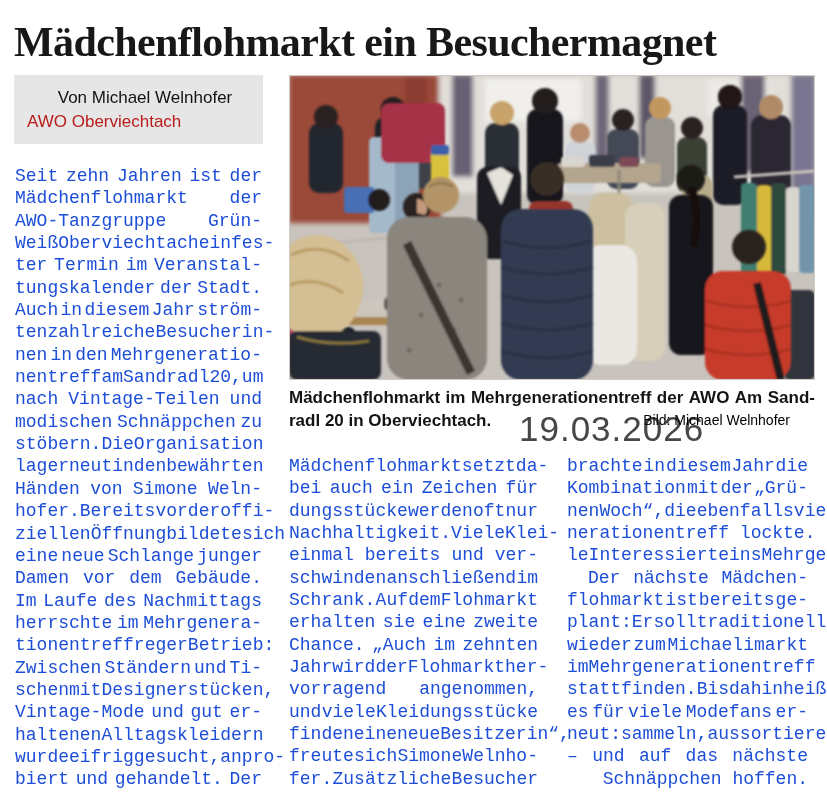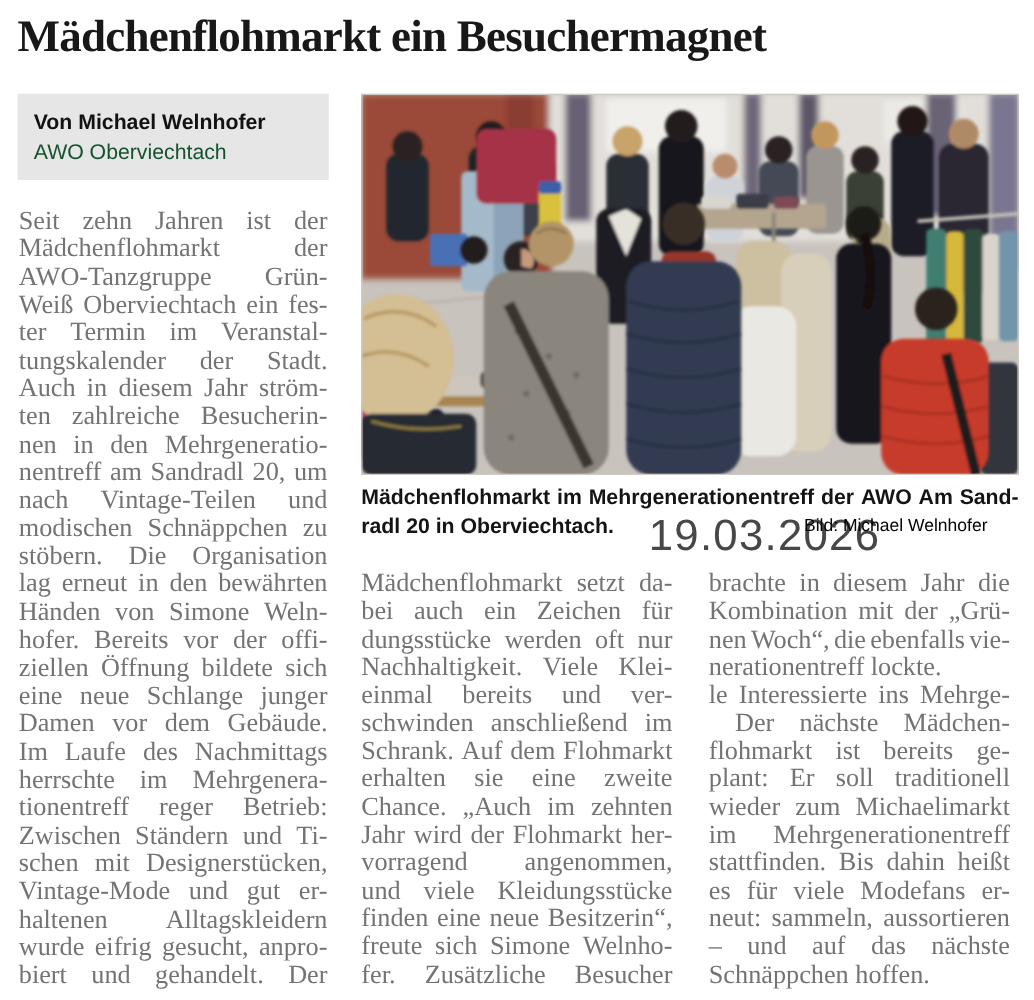--- a/index.html
+++ b/index.html
@@ -1,35 +1,35 @@
 <!DOCTYPE html>
 <html><head>
 <meta charset="utf-8">
 <style>
   html,body{margin:0;padding:0;background:#ffffff;}
   .page{position:relative;width:827px;height:800px;background:#ffffff;overflow:hidden;
         font-family:"Liberation Sans",sans-serif;}
-  .headline{position:absolute;left:14px;top:8px;margin:0;width:806px;
-    font-family:"Liberation Serif",serif;font-weight:700;font-size:36px;
+  .headline{position:absolute;left:14px;top:18px;margin:0;width:806px;
+    font-family:"Liberation Serif",serif;font-weight:700;font-size:42px;
     letter-spacing:-0.6px;color:#181818;white-space:nowrap;}
   .byline-box{position:absolute;left:14px;top:75px;width:249px;height:69px;
     background:#e6e6e6;box-sizing:border-box;padding:10px 0 0 13px;}
-  .byline-author{font-size:17px;font-weight:700;color:#121212;line-height:25px;}
-  .byline-org{font-size:17px;color:#14532d;line-height:24px;}
+  .byline-author{font-size:17px;font-weight:400;color:#121212;line-height:25px;text-align:center;}
+  .byline-org{font-size:17px;color:#b91c1c;line-height:24px;}
   .photo{position:absolute;left:289px;top:75px;width:526px;height:305px;overflow:hidden;background:#c8c3bd;}
   .caption{position:absolute;left:289px;top:386px;width:526px;
     font-weight:700;font-size:17px;color:#141414;}
   .caption .tline{height:23px;line-height:23px;}
   .date-stamp{position:absolute;left:230px;top:23px;font-size:35px;font-weight:200;
     color:#474747;letter-spacing:1px;white-space:nowrap;}
   .credit{position:absolute;right:25px;top:26px;font-size:14px;font-weight:400;color:#000000;white-space:nowrap;}
-  .col{position:absolute;font-family:Liberation Serif, serif;font-size:21px;color:#737373;}
+  .col{position:absolute;font-family:Liberation Mono, monospace;font-size:18px;color:#1d4ed8;}
   .col1{left:15px;top:165px;width:247px;}
   .col2{left:289px;top:455px;width:249px;}
-  .col3{left:567px;top:455px;width:241px;}
+  .col3{left:567px;top:455px;width:241px;text-align:right;}
   .tline{height:22.35px;line-height:22.35px;white-space:pre;}
   .tline.just{display:flex;justify-content:space-between;white-space:normal;}
   .tline.indent{padding-left:21px;}
 </style>
 </head>
 <body>
 
 <div class="page">
 
   <h1 class="headline">Mädchenflohmarkt ein Besuchermagnet</h1>

